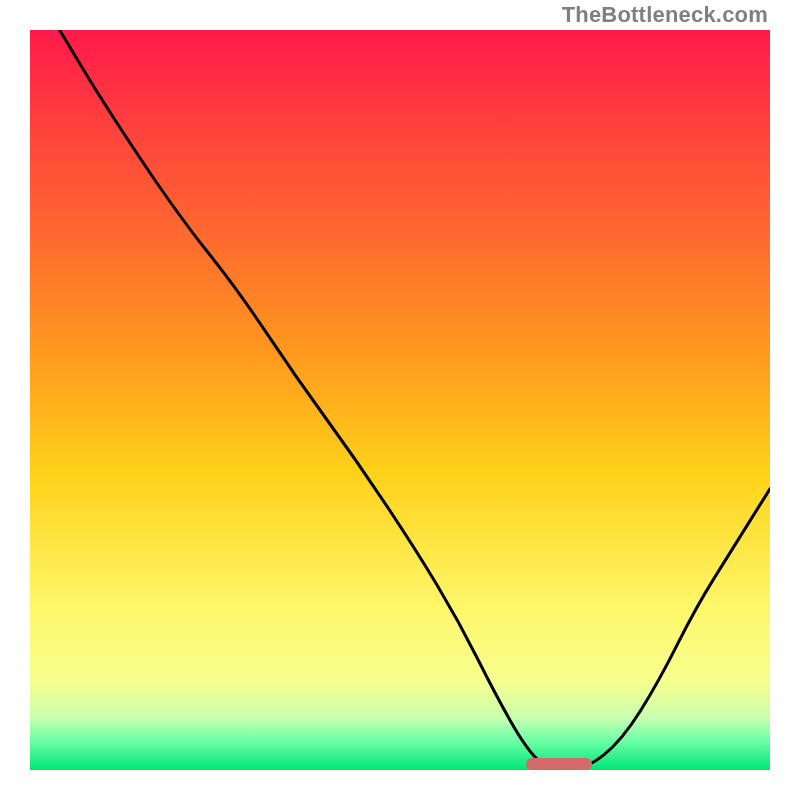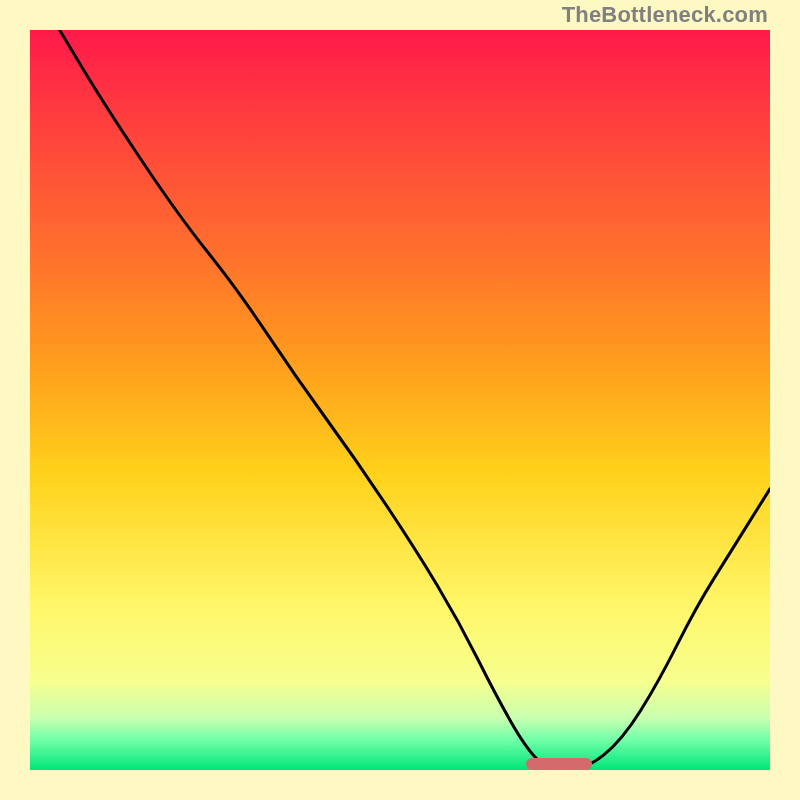--- a/index.html
+++ b/index.html
@@ -7,21 +7,21 @@
     padding: 0;
     width: 800px;
     height: 800px;
     background: #000;
     overflow: hidden;
   }
   .frame {
     position: relative;
     width: 800px;
     height: 800px;
-    background: #fef9c3;
+    background: #ffffff;
   }
   .plot-area {
     position: absolute;
     left: 30px;
     top: 30px;
     width: 740px;
     height: 740px;
     overflow: hidden;
   }
   .gradient-bg {

